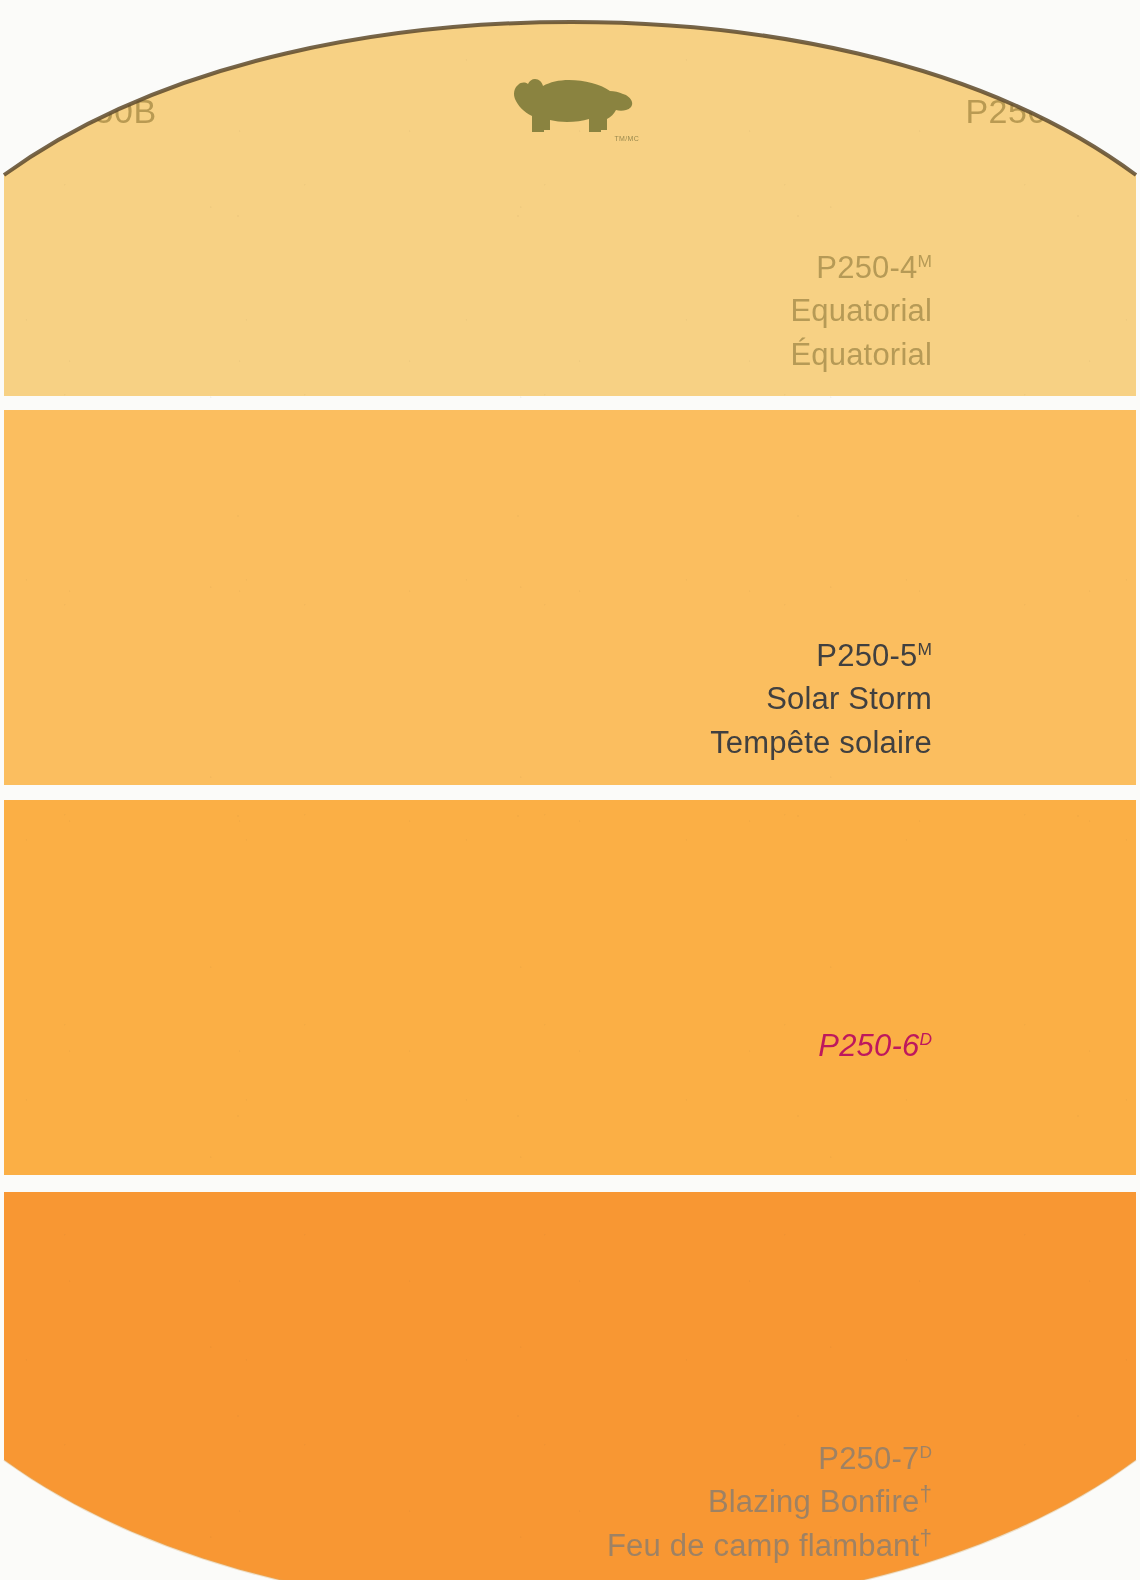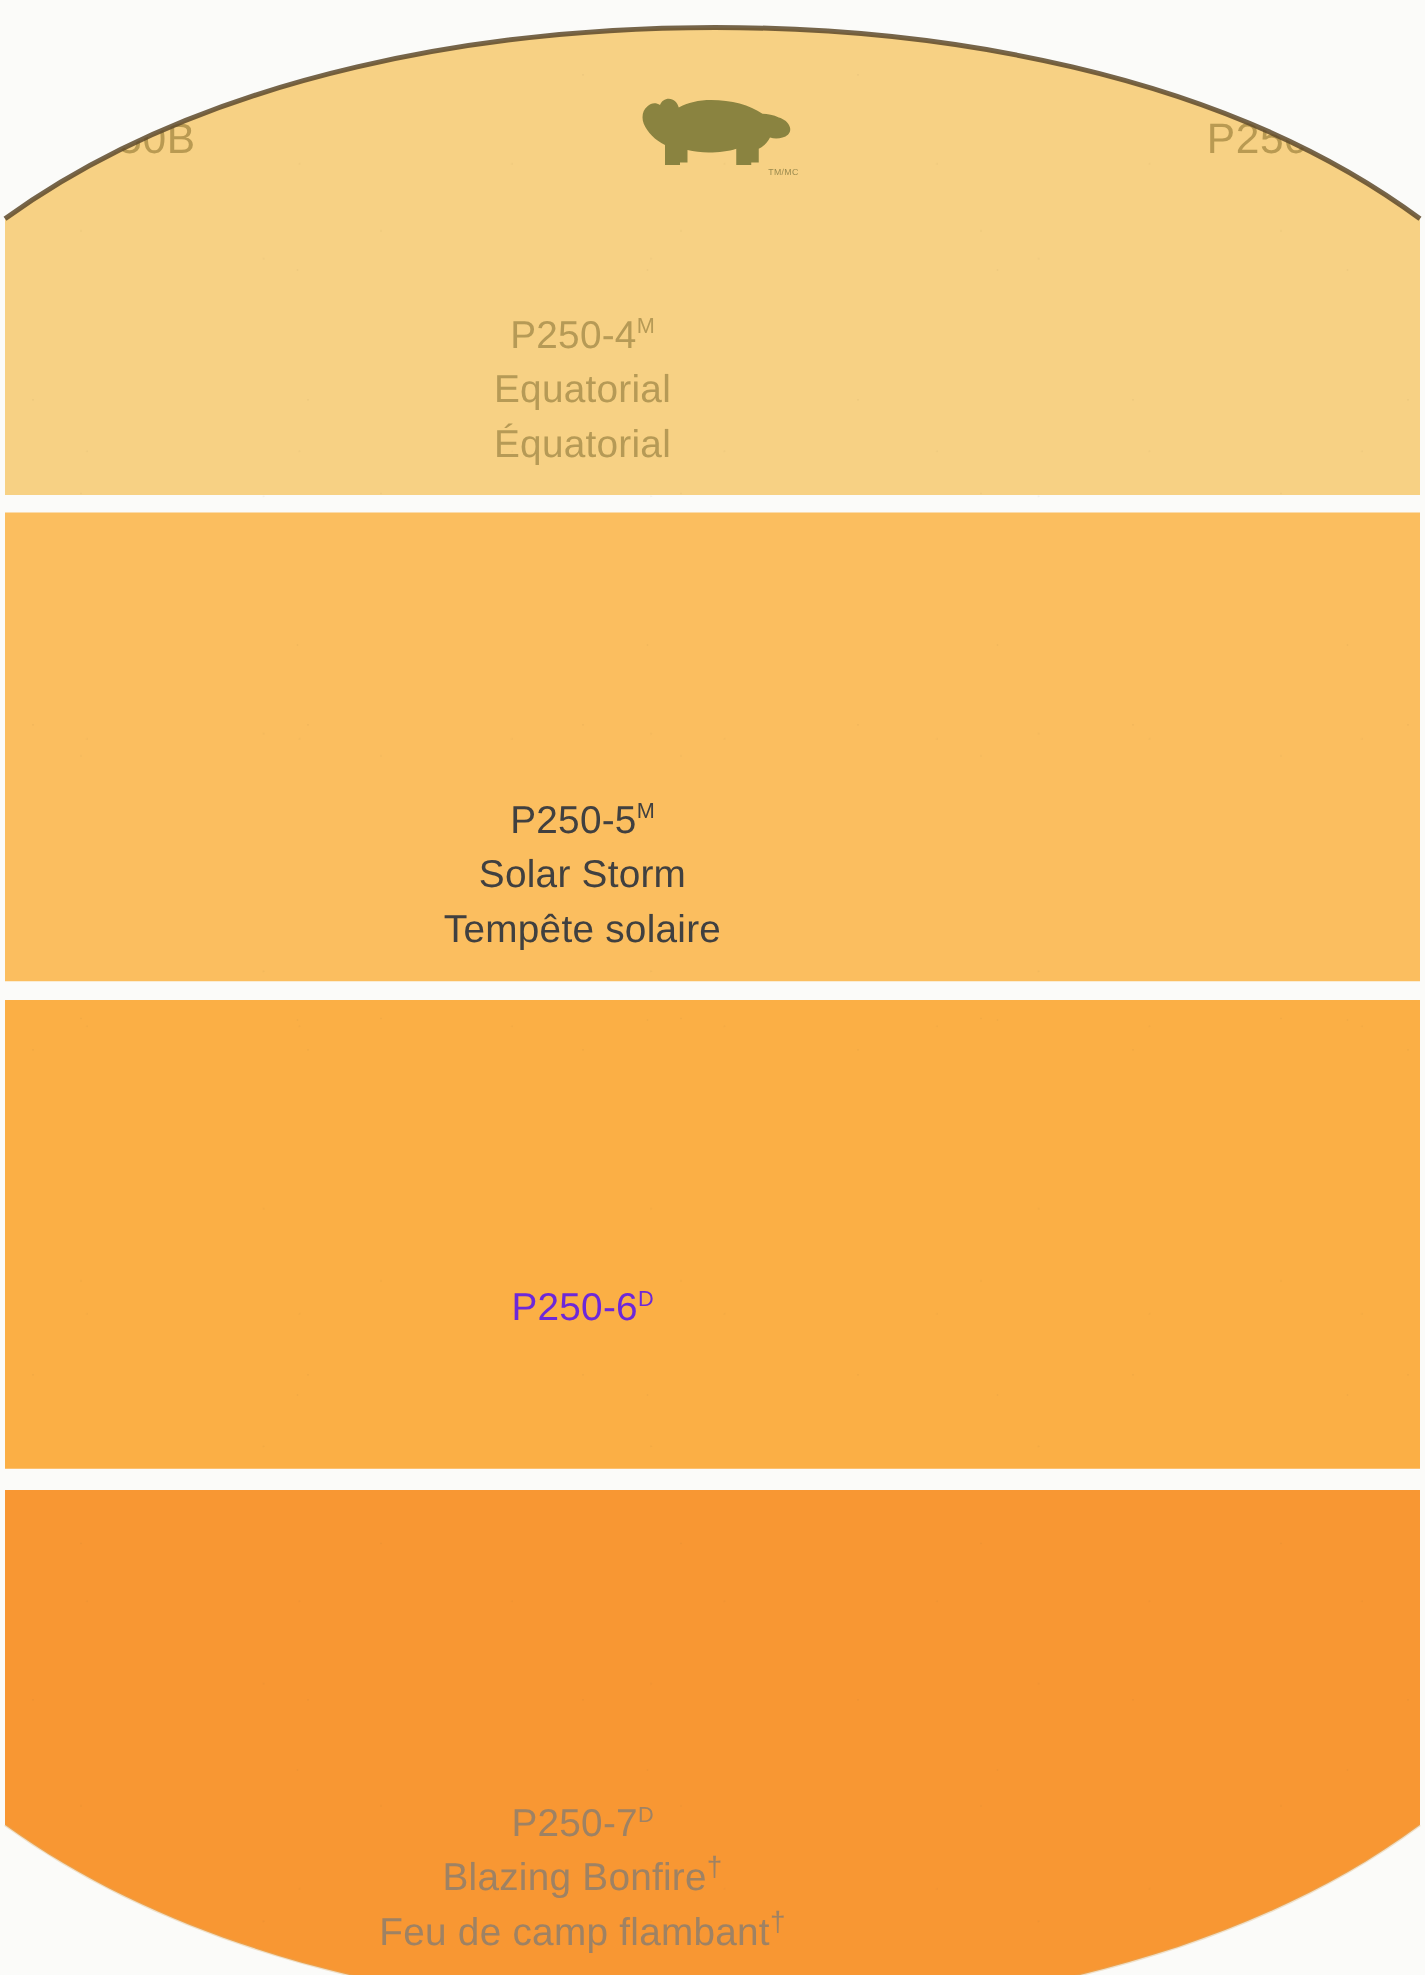--- a/index.html
+++ b/index.html
@@ -83,21 +83,21 @@
     font-size: 7px;
     color: #9a8a4e;
     letter-spacing: 0.3px;
   }
 
   
   .label-block {
     position: absolute;
     left: 0;
     width: 932px;
-    text-align: center;
+    text-align: right;
     line-height: 1.30;
     white-space: nowrap;
   }
   .code-line {
     font-size: 31px;
     letter-spacing: 0.2px;
   }
   .name-line, .name-fr-line {
     font-size: 31px;
     letter-spacing: 0.2px;
@@ -192,21 +192,21 @@
       <div class="name-line"><span>Equatorial</span><sup class="dagger"></sup></div>
       <div class="name-fr-line"><span>Équatorial</span><sup class="dagger"></sup></div>
     </div>
 
     <div class="label-block labels-2" style="color: #404040;">
       <div class="code-line"><span>P250-5</span><sup class="sup-mark">M</sup></div>
       <div class="name-line"><span>Solar Storm</span><sup class="dagger"></sup></div>
       <div class="name-fr-line"><span>Tempête solaire</span><sup class="dagger"></sup></div>
     </div>
 
-    <div class="label-block labels-3" style="color: #6d28d9;">
+    <div class="label-block labels-3" style="color: #be185d; font-style: italic;">
       <div class="code-line"><span>P250-6</span><sup class="sup-mark">D</sup></div>
     </div>
 
     <div class="label-block labels-4" style="color: rgb(158, 130, 100);">
       <div class="code-line"><span>P250-7</span><sup class="sup-mark">D</sup></div>
       <div class="name-line"><span>Blazing Bonfire</span><sup class="dagger">†</sup></div>
       <div class="name-fr-line"><span>Feu de camp flambant</span><sup class="dagger">†</sup></div>
     </div>
 
     <div id="scan-noise"></div>

